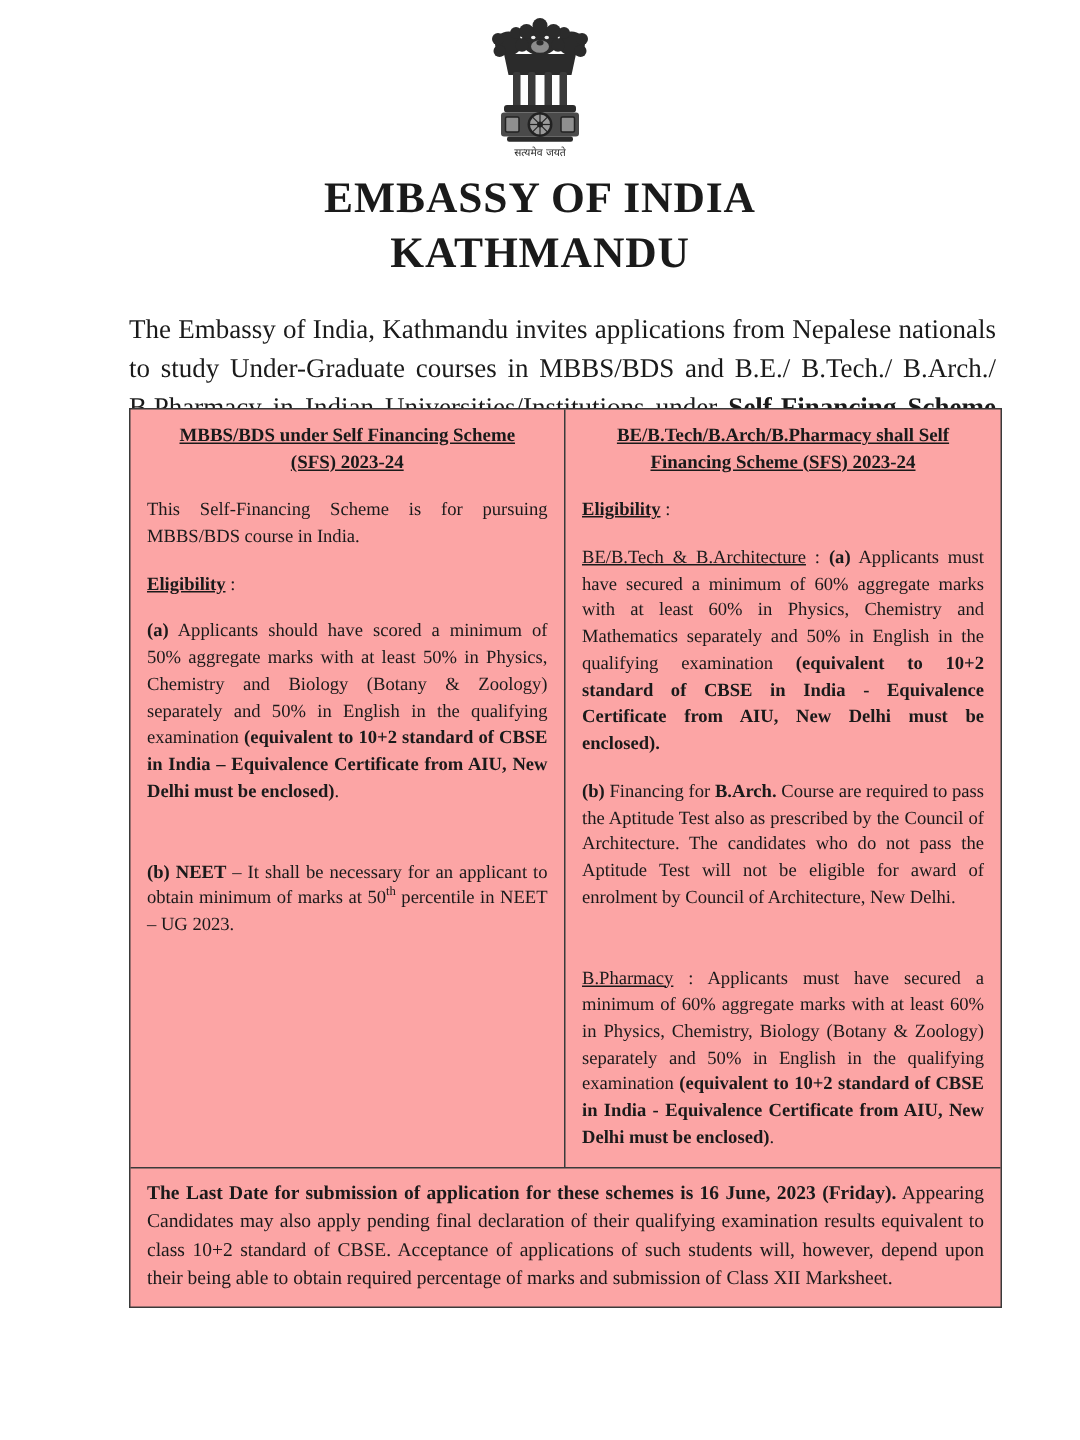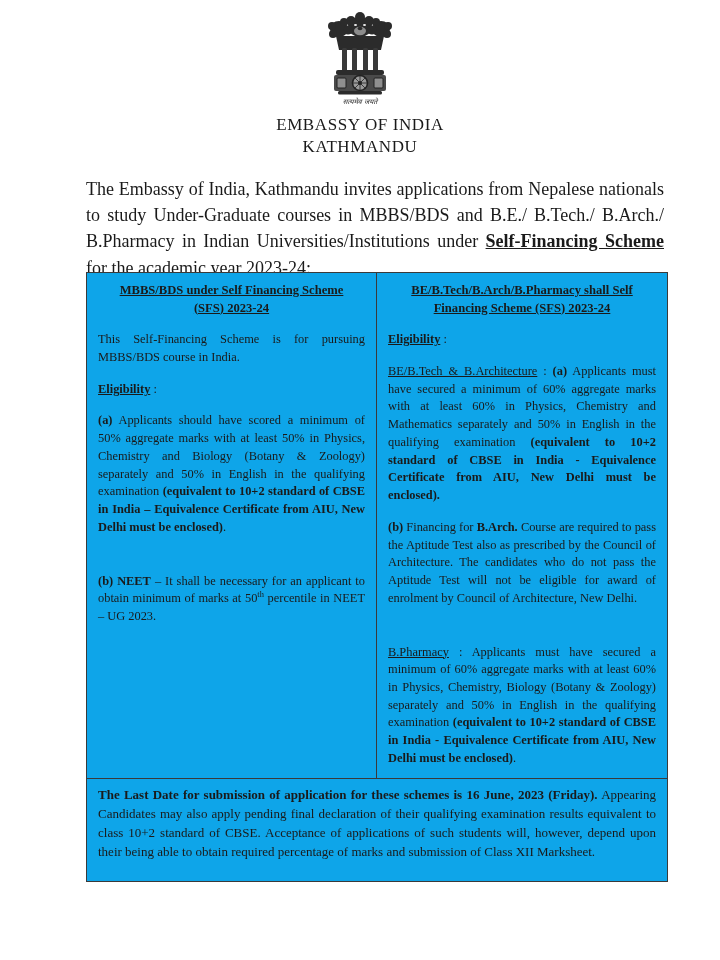--- a/index.html
+++ b/index.html
@@ -26,36 +26,35 @@
 
   
   .emblem-wrap {
     width: 100%;
     display: flex;
     justify-content: center;
     align-items: flex-end;
     padding-top: 32px;
     height: 108px;
     box-sizing: border-box;
-    font-style: italic;
   }
   .emblem {
     width: 72px;
     height: 96px;
     display: block;
   }
 
   
   .title-block {
     text-align: center;
     margin-top: 6px;
   }
   .title-line {
-    font-size: 17px;
-    font-weight: normal;
+    font-size: 29px;
+    font-weight: bold;
     letter-spacing: 0.6px;
     line-height: 1.25;
     font-family: "Liberation Serif", "DejaVu Serif", serif;
   }
   .title-line.second { margin-top: 1px; }
 
   
   .intro {
     margin: 18px 56px 0 86px;
     font-size: 18px;
@@ -69,21 +68,21 @@
   }
 
   
   .notice-table {
     position: absolute;
     left: 86px;
     top: 272px;
     width: 582px;
     border: 1.6px solid #3a3a3a;
     box-sizing: border-box;
-    background: #0ea5e9;
+    background: #fca5a5;
   }
   .tbl-row {
     display: flex;
     width: 100%;
   }
   .tbl-col {
     box-sizing: border-box;
     padding: 9px 11px 10px 11px;
     font-size: 12.4px;
     line-height: 1.43;
@@ -117,21 +116,21 @@
     font-weight: bold;
     text-decoration: underline;
   }
   .b { font-weight: bold; }
   .bu { font-weight: normal; text-decoration: underline; }
   sup { font-size: 0.68em; vertical-align: super; line-height: 0; }
 
   
   .footer-row {
     border-top: 1.6px solid #3a3a3a;
-    padding: 7px 11px 20px 11px;
+    padding: 7px 11px 10px 11px;
     font-size: 13px;
     line-height: 1.45;
     text-align: justify;
     text-justify: inter-word;
   }
   .footer-row .lead {
     font-weight: bold;
   }
 </style>
 </head>

